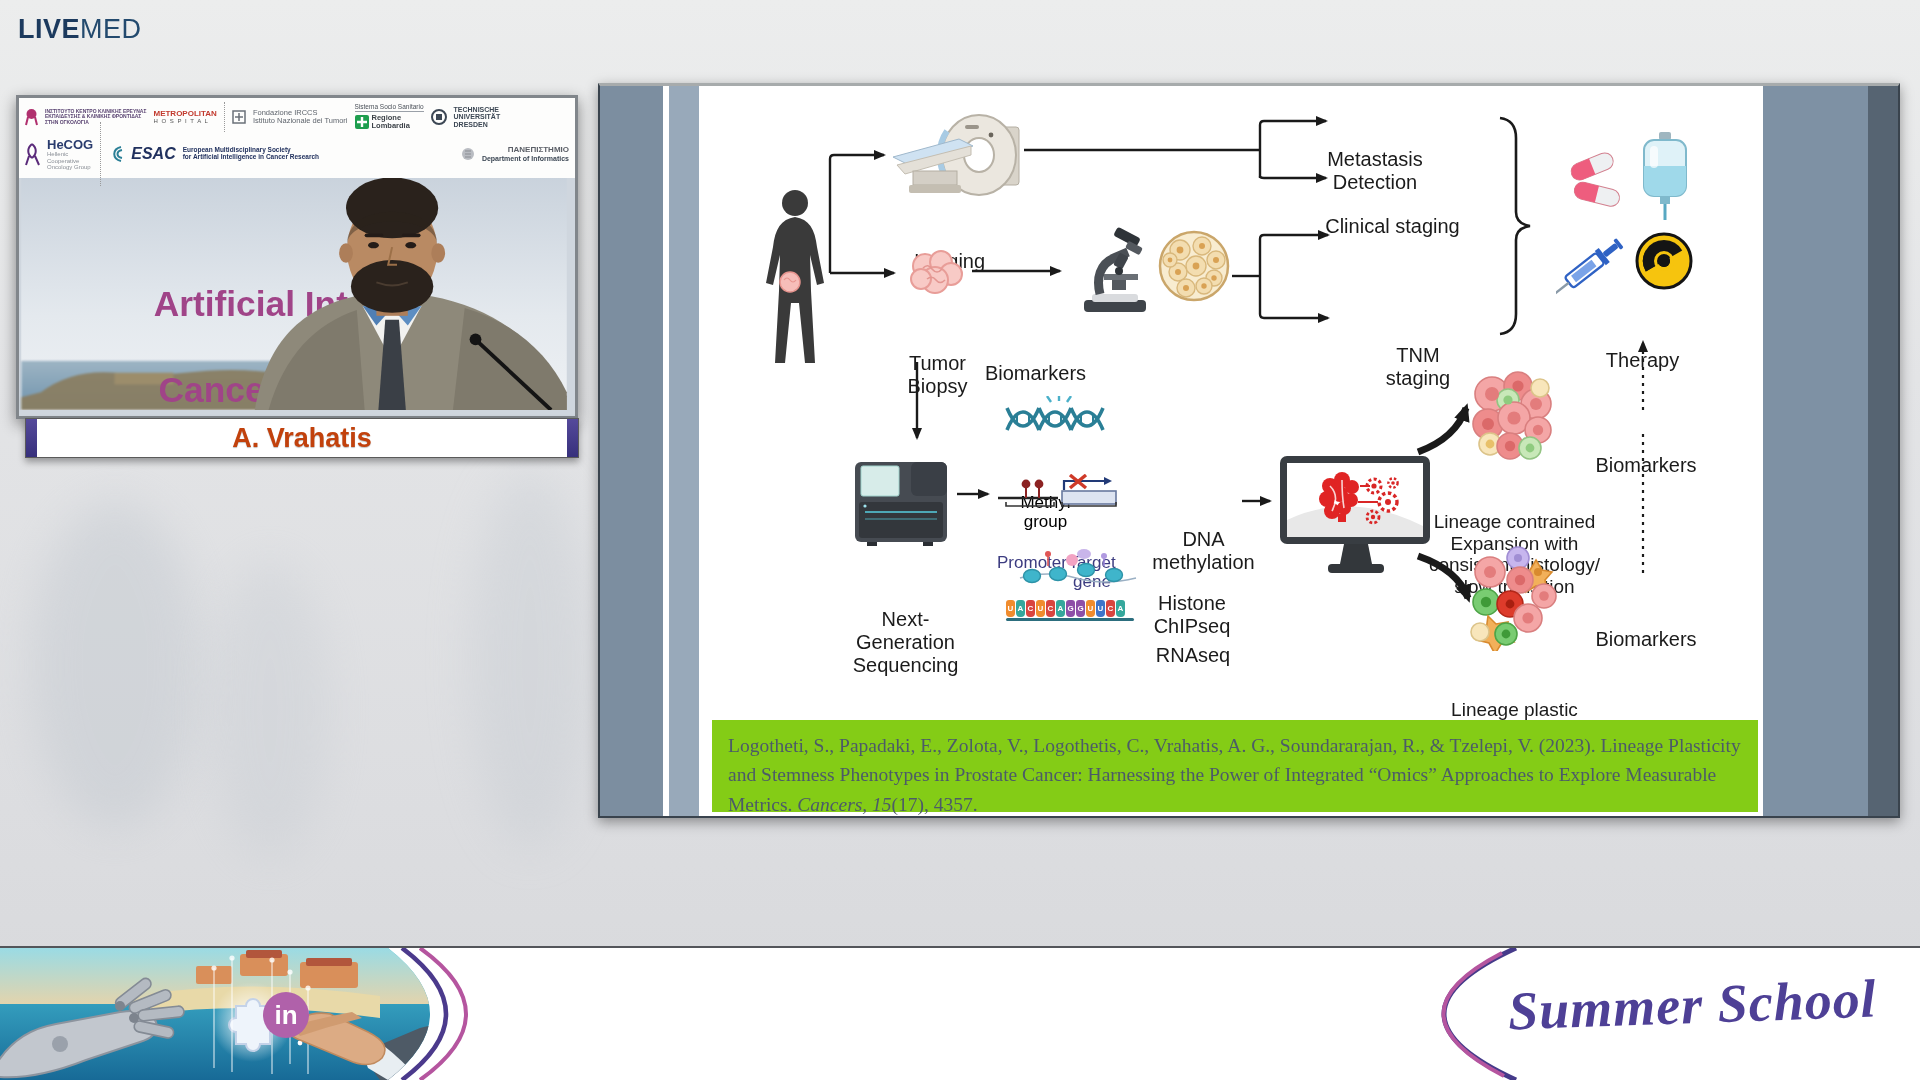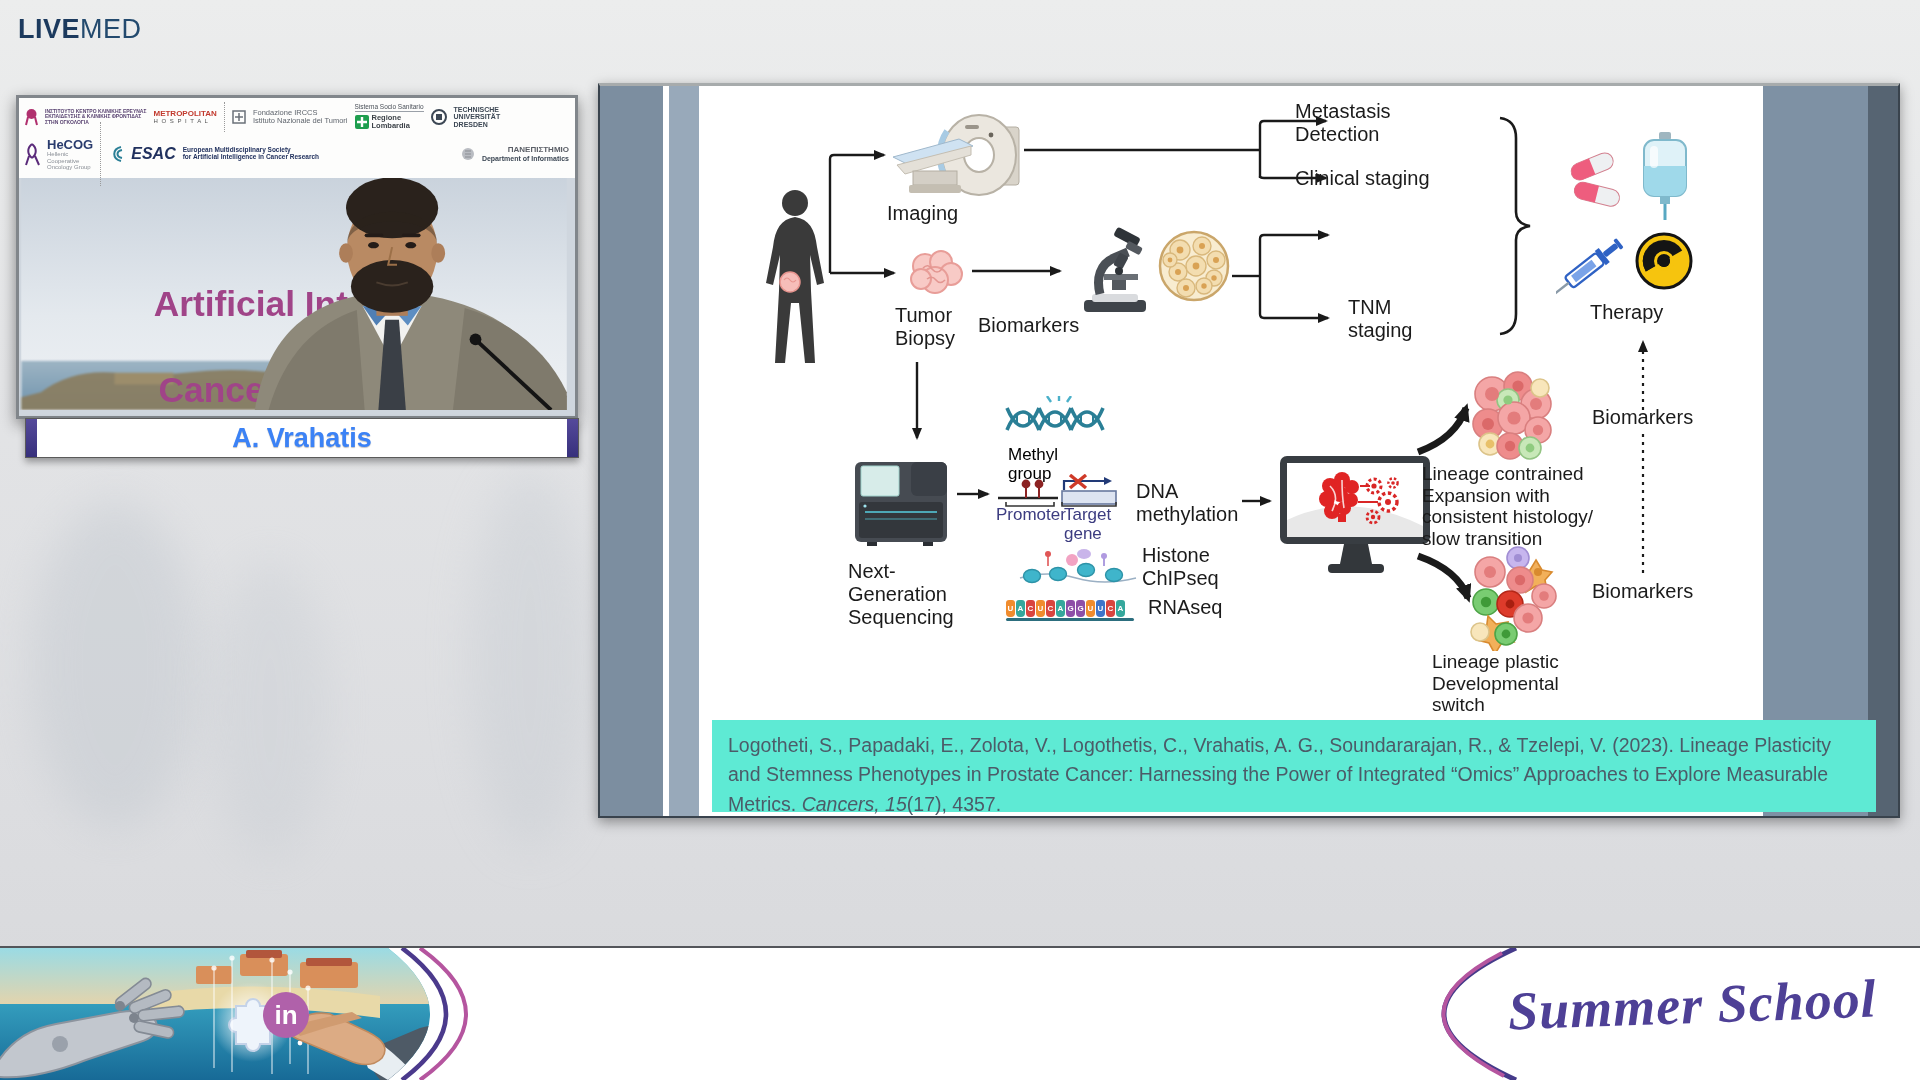--- a/index.html
+++ b/index.html
@@ -22,39 +22,39 @@
   .lrow{display:flex;align-items:center;gap:7px;}
   .ltxt{line-height:1.05;}
   .sep-dot{height:64px;border-left:1px dotted #9a9a9a;align-self:center;}
   .pre{white-space:pre-line;}
 
   
   .plate{left:25px;top:418px;width:552px;height:38px;background:#fff;border:1px solid #5a5a5a;
     box-shadow:0 4px 7px rgba(0,0,0,.35);display:flex;align-items:center;justify-content:center;}
   .plate .cap{position:absolute;top:0;width:11px;height:100%;background:linear-gradient(180deg,#554a9b,#37307c);}
   .plate .cap.l{left:0;} .plate .cap.r{right:0;}
-  .plate .nm{font-weight:700;font-size:27px;color:#3b82f6;text-shadow:0 1px 1px rgba(0,0,0,.25);}
+  .plate .nm{font-weight:700;font-size:27px;color:#c2410c;text-shadow:0 1px 1px rgba(0,0,0,.25);}
 
   
   .slide{left:598px;top:83px;width:1302px;height:735px;background:#fff;
     border-left:2px solid #39434d;border-right:2px solid #39434d;border-bottom:2px solid #39434d;
     border-top:3px solid #a7abac;box-shadow:0 4px 12px rgba(0,0,0,.38);box-sizing:border-box;}
   .railL1{left:0;top:0;width:63px;height:100%;background:#7c8ea0;}
   .railL2{left:66px;top:0;width:30px;height:100%;background:#98a9ba;border-left:3px solid #fff;}
   .railR1{right:30px;top:0;width:105px;height:100%;background:#7e91a4;}
   .railR2{right:0;top:0;width:30px;height:100%;background:#566472;}
 
-  .lbl{font-size:20px;line-height:1.14;color:#1b1b1b;white-space:pre-line;}
+  .lbl{font-size:20px;line-height:1.14;color:#1b1b1b;text-align:center;white-space:pre-line;margin-top:48px;}
   .lbl.s17{font-size:17px;line-height:1.1;}
   .lbl.s19{font-size:19px;}
   .methyl{color:#000000;}
   .genetxt{color:#3c3c80;}
 
-  .cit{left:112px;top:634px;width:1164px;height:92px;background:#5eead4;box-sizing:border-box;
-    padding:11px 16px;font-family:Liberation Sans, sans-serif;font-size:19.5px;line-height:1.5;color:#4c5b68;}
+  .cit{left:112px;top:634px;width:1046px;height:92px;background:#84cc16;box-sizing:border-box;
+    padding:11px 16px;font-family:Liberation Serif, serif;font-size:19.5px;line-height:1.5;color:#4c5b68;}
   .cit i{font-style:italic;}
 
   
   .rnarow{display:flex;}
   .rnarow span{display:inline-block;width:9px;height:17px;margin-right:1px;border-radius:3px 3px 4px 4px;
     color:#fff;font-size:8px;font-weight:700;text-align:center;line-height:17px;}
   .rnarow span:nth-child(1),.rnarow span:nth-child(4),.rnarow span:nth-child(9){background:#f08c2e;}
   .rnarow span:nth-child(2),.rnarow span:nth-child(6),.rnarow span:nth-child(12){background:#35a79c;}
   .rnarow span:nth-child(3),.rnarow span:nth-child(5),.rnarow span:nth-child(11){background:#d9453f;}
   .rnarow span:nth-child(7),.rnarow span:nth-child(8){background:#8e4fa8;}

